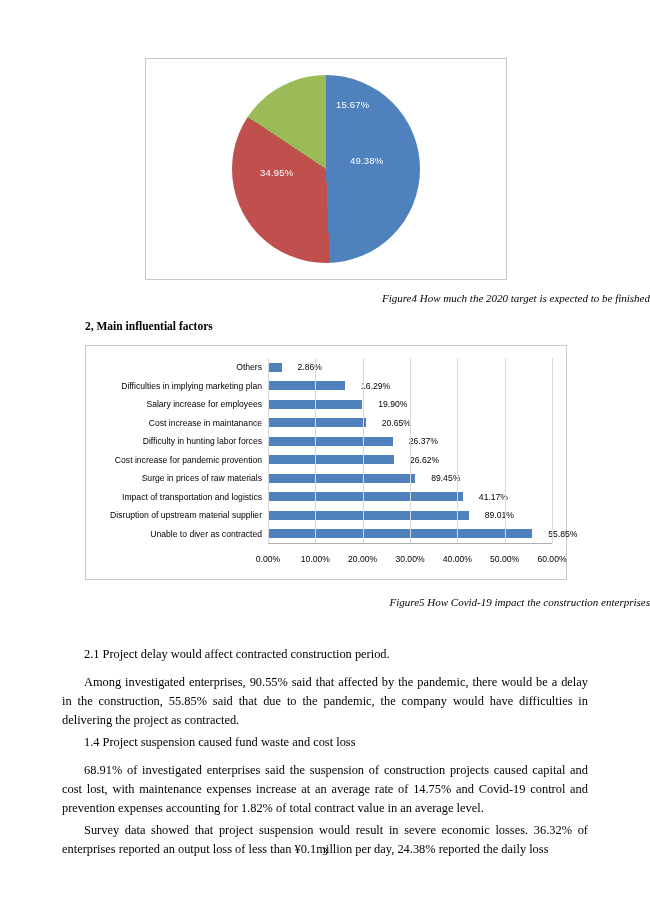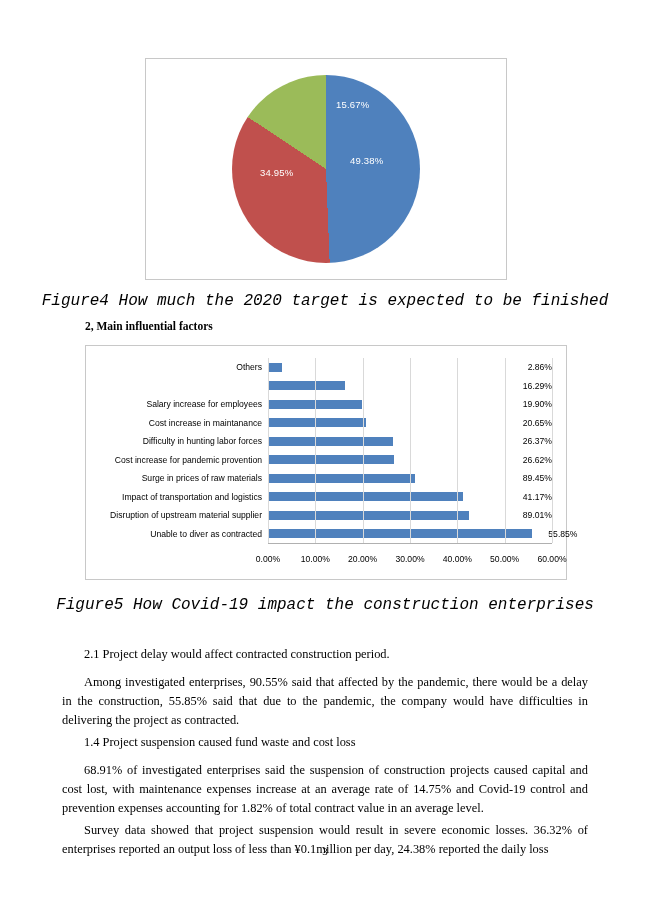--- a/index.html
+++ b/index.html
@@ -57,24 +57,24 @@
     white-space: nowrap;
   }
   .pl-1 { left: 118px; top: 80px; }
   .pl-2 { left: 28px;  top: 92px; }
   .pl-3 { left: 64px;  top: 24px; margin-left: 40px;  }
 
   .fig-caption {
     position: absolute;
     width: 100%;
     left: 0;
-    text-align: center;
+    text-align: right;
     font-style: italic;
-    font-size: 16px;
-    font-family: Liberation Mono, monospace;
+    font-size: 11px;
+    font-family: Liberation Serif, serif;
   }
   .fig4-cap { top: 292px; }
   .fig5-cap { top: 596px; }
 
   .section-head {
     position: absolute;
     left: 85px;
     top: 320px;
     font-weight: bold;
     font-size: 11.5px;
@@ -100,21 +100,20 @@
   }
   .bar-rows {
     position: absolute;
     left: 0; top: 0; right: 0; bottom: 0;
   }
   .bar-row {
     position: relative;
     height: 18.5px;
     display: flex;
     align-items: center;
-    justify-content: space-between;
   }
   .bar-cat {
     position: absolute;
     right: 100%;
     margin-right: 6px;
     white-space: nowrap;
     font-family: "Liberation Sans", sans-serif;
     font-size: 8.6px;
     color: #000000;
     line-height: 18.5px;
@@ -209,20 +208,21 @@
 
   <div class="bar-frame">
     <div class="bar-plot">
       <div class="bar-rows" id="bar-rows">
           <div class="bar-row">
             <span class="bar-cat">Others</span>
             <div class="bar-bar" style="background: rgb(79, 129, 189); width: 4.76667%;"></div>
             <span class="bar-val">2.86%</span>
           </div>
           <div class="bar-row">
+            <span class="bar-cat">Difficulties in implying marketing plan</span>
             <div class="bar-bar" style="background: rgb(79, 129, 189); width: 27.15%;"></div>
             <span class="bar-val">16.29%</span>
           </div>
           <div class="bar-row">
             <span class="bar-cat">Salary increase for employees</span>
             <div class="bar-bar" style="background: rgb(79, 129, 189); width: 33.1667%;"></div>
             <span class="bar-val">19.90%</span>
           </div>
           <div class="bar-row">
             <span class="bar-cat">Cost increase in maintanance</span>

